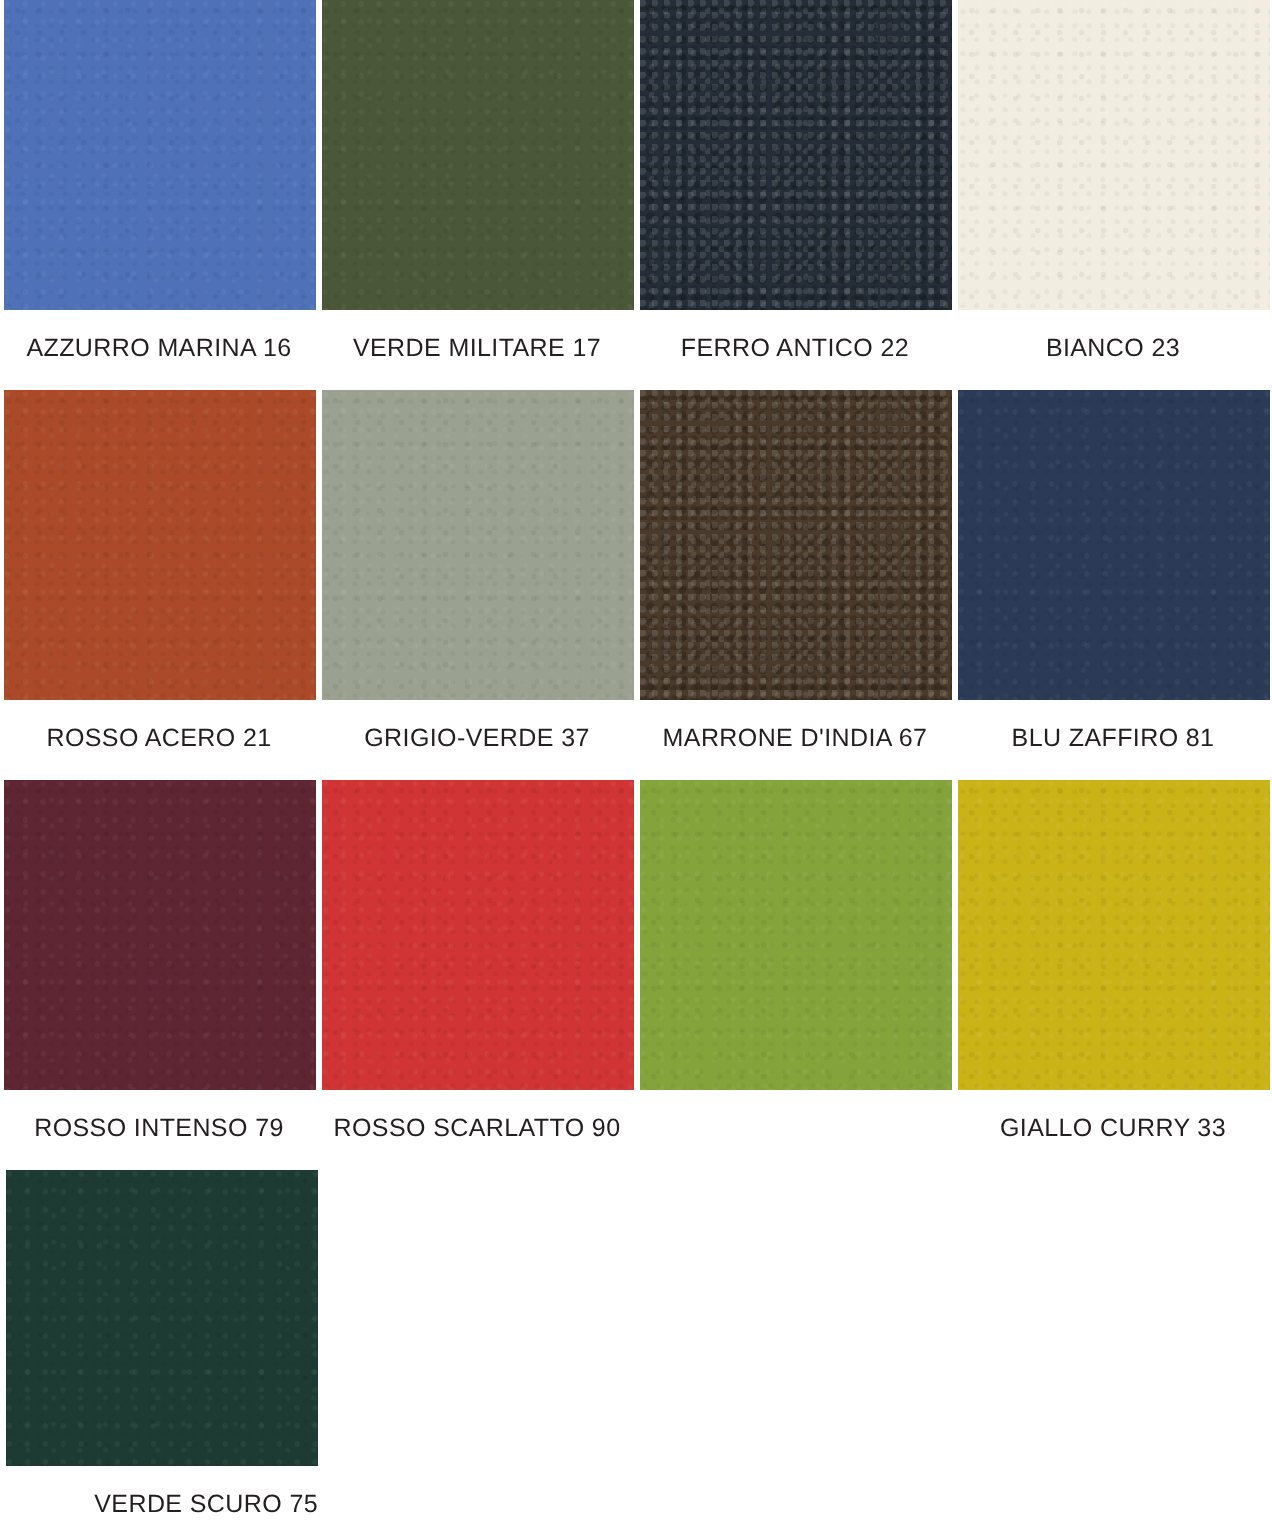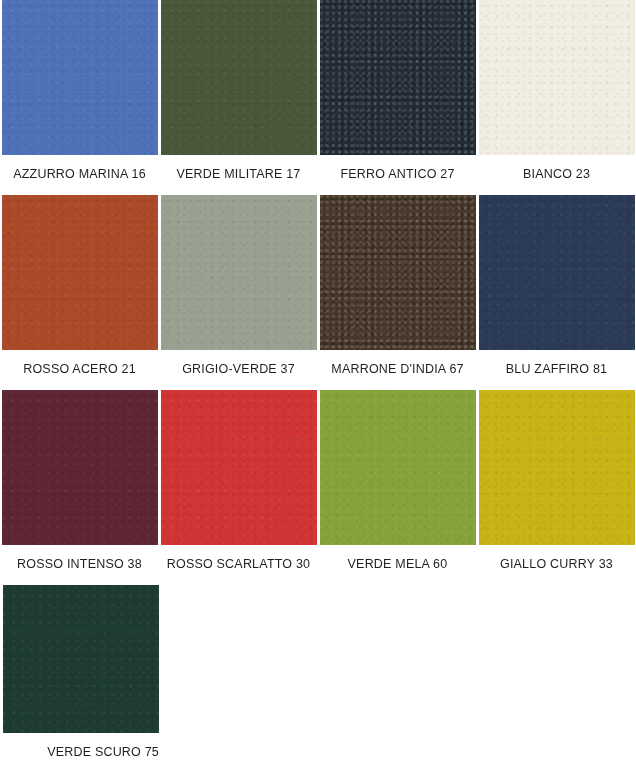--- a/index.html
+++ b/index.html
@@ -95,21 +95,21 @@
     <div class="swatch-cell">
       <div class="swatch-chip" style="background-color: rgb(78, 113, 184);"></div>
       <div class="swatch-label">AZZURRO MARINA 16</div>
     </div>
     <div class="swatch-cell">
       <div class="swatch-chip" style="background-color: rgb(74, 87, 56);"></div>
       <div class="swatch-label">VERDE MILITARE 17</div>
     </div>
     <div class="swatch-cell">
       <div class="swatch-chip grain-strong" style="background-color: rgb(37, 46, 56);"></div>
-      <div class="swatch-label">FERRO ANTICO 27</div>
+      <div class="swatch-label">FERRO ANTICO 22</div>
     </div>
     <div class="swatch-cell">
       <div class="swatch-chip" style="background-color: rgb(242, 237, 225);"></div>
       <div class="swatch-label">BIANCO 23</div>
     </div>
   </div>
 
   <div class="swatch-row">
     <div class="swatch-cell">
       <div class="swatch-chip" style="background-color: rgb(170, 74, 40);"></div>
@@ -125,29 +125,28 @@
     </div>
     <div class="swatch-cell">
       <div class="swatch-chip" style="background-color: rgb(43, 58, 87);"></div>
       <div class="swatch-label">BLU ZAFFIRO 81</div>
     </div>
   </div>
 
   <div class="swatch-row">
     <div class="swatch-cell">
       <div class="swatch-chip" style="background-color: rgb(94, 37, 51);"></div>
-      <div class="swatch-label">ROSSO INTENSO 38</div>
+      <div class="swatch-label">ROSSO INTENSO 79</div>
     </div>
     <div class="swatch-cell">
       <div class="swatch-chip" style="background-color: rgb(208, 52, 52);"></div>
-      <div class="swatch-label">ROSSO SCARLATTO 30</div>
+      <div class="swatch-label">ROSSO SCARLATTO 90</div>
     </div>
     <div class="swatch-cell">
       <div class="swatch-chip" style="background-color: rgb(132, 163, 58);"></div>
-      <div class="swatch-label">VERDE MELA 60</div>
     </div>
     <div class="swatch-cell">
       <div class="swatch-chip" style="background-color: rgb(201, 179, 23);"></div>
       <div class="swatch-label">GIALLO CURRY 33</div>
     </div>
   </div>
 
   <div class="swatch-row last-row">
     <div class="swatch-cell">
       <div class="swatch-chip" style="background-color: rgb(30, 59, 51);"></div>

